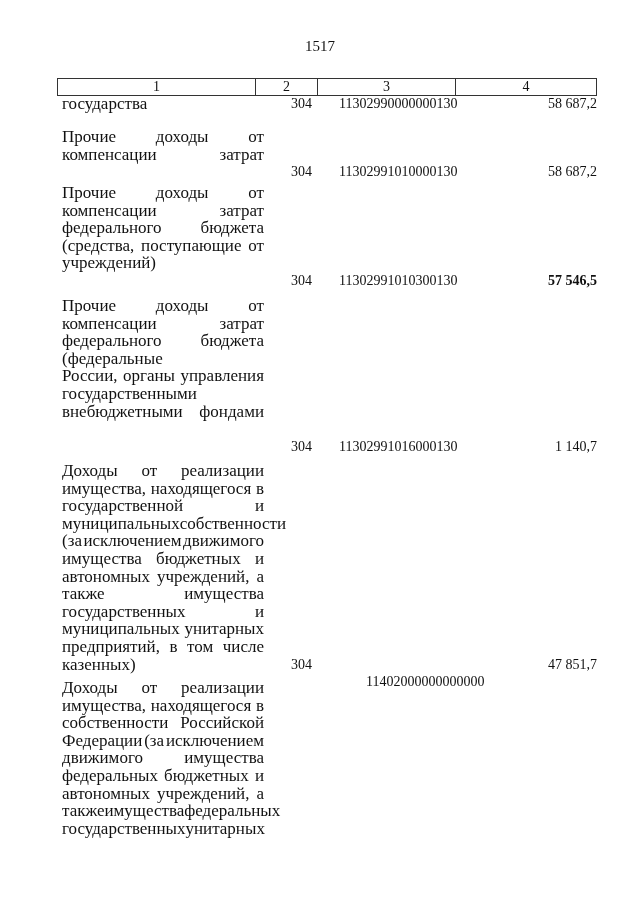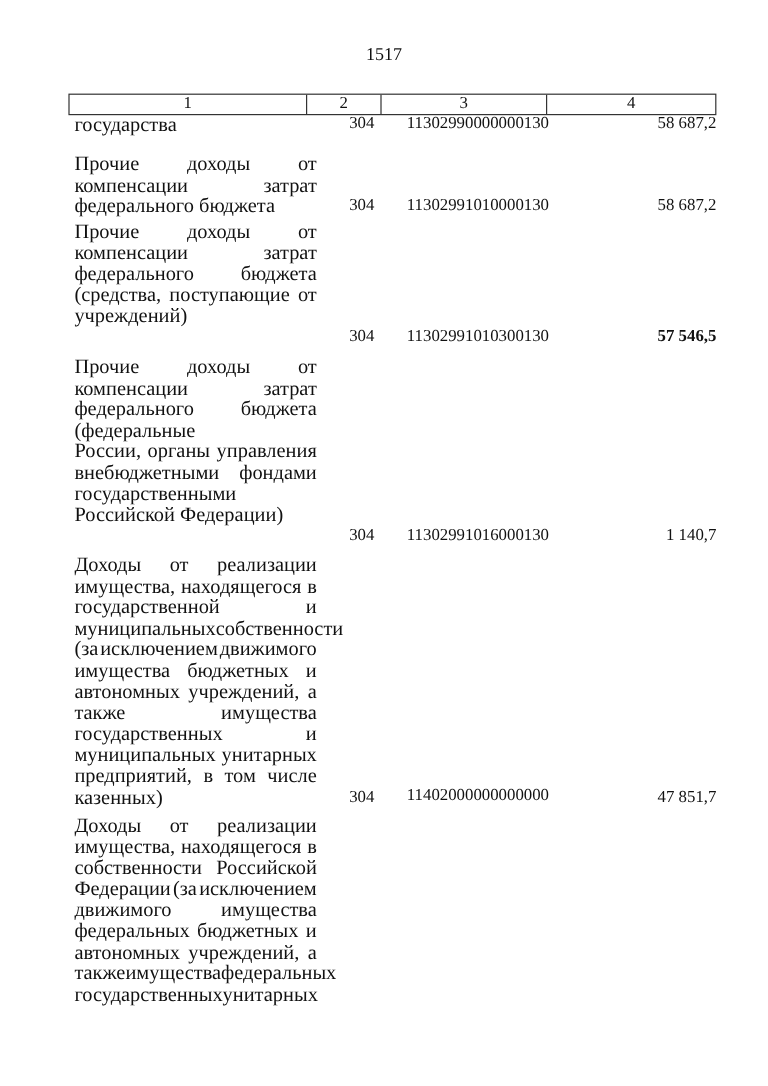--- a/index.html
+++ b/index.html
@@ -53,21 +53,20 @@
             <span>доходы</span>
             <span>от</span>
           </span>
         </span>
         <span class="ln">
           <span class="sp">
             <span>компенсации</span>
             <span>затрат</span>
           </span>
         </span>
-        <span class="ln left">федерального бюджета</span>
       </div>
       <div class="num col2" style="top: 35.2px;">304</div>
       <div class="num col3" style="top: 35.2px;">11302991010000130</div>
       <div class="num col4" style="top: 35.2px;">58 687,2</div>
     </div>
     <div class="row" style="top: 184px;">
       <div class="desc">
         <span class="ln">
           <span class="sp">
             <span>Прочие</span>
@@ -122,28 +121,27 @@
           </span>
         </span>
         <span class="ln left">(федеральные</span>
         <span class="ln">
           <span class="sp">
             <span>России,</span>
             <span>органы</span>
             <span>управления</span>
           </span>
         </span>
+        <span class="ln left">государственными</span>
         <span class="ln">
           <span class="sp">
             <span>внебюджетными</span>
             <span>фондами</span>
           </span>
         </span>
-        <span class="ln left">государственными</span>
-        <span class="ln left">Российской Федерации)</span>
       </div>
       <div class="num col2" style="top: 140.8px;">304</div>
       <div class="num col3" style="top: 140.8px;">11302991016000130</div>
       <div class="num col4" style="top: 140.8px;">1 140,7</div>
     </div>
     <div class="row" style="top: 462px;">
       <div class="desc">
         <span class="ln">
           <span class="sp">
             <span>Доходы</span>
@@ -213,21 +211,21 @@
           <span class="sp">
             <span>предприятий,</span>
             <span>в</span>
             <span>том</span>
             <span>числе</span>
           </span>
         </span>
         <span class="ln left">казенных)</span>
       </div>
       <div class="num col2" style="top: 193.6px;">304</div>
-      <div class="num col3" style="top: 193px;">11402000000000000</div>
+      <div class="num col3" style="top: 211px; margin-left: 27px;">11402000000000000</div>
       <div class="num col4" style="top: 193.6px;">47 851,7</div>
     </div>
     <div class="row" style="top: 679px;">
       <div class="desc">
         <span class="ln">
           <span class="sp">
             <span>Доходы</span>
             <span>от</span>
             <span>реализации</span>
           </span>

